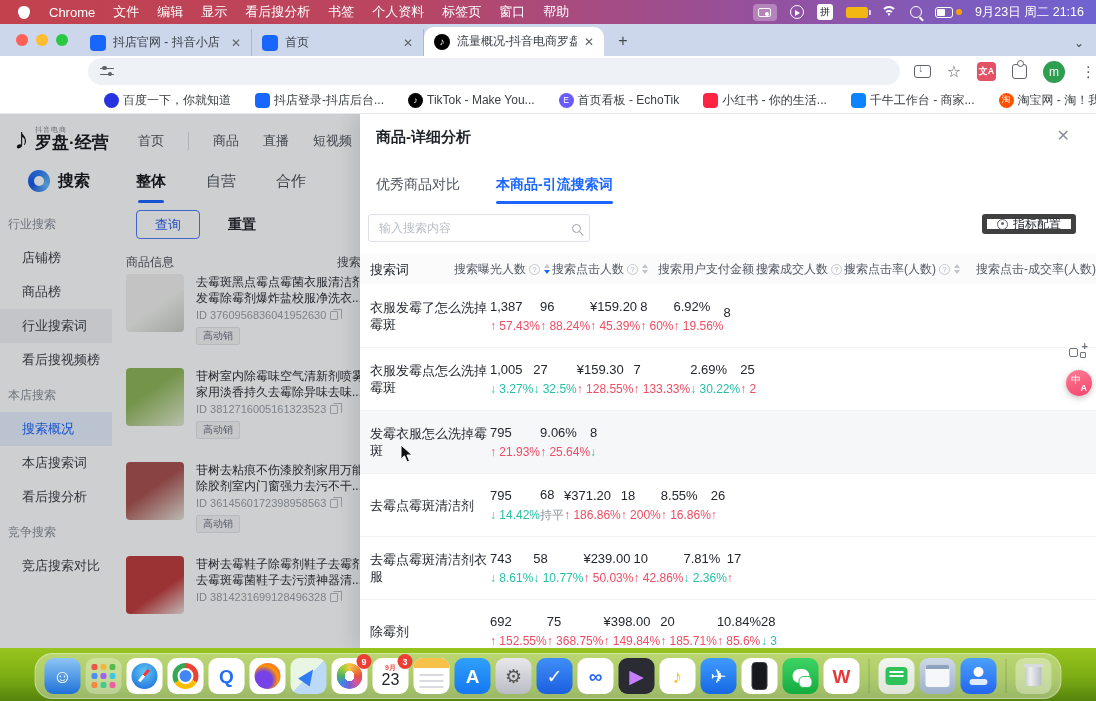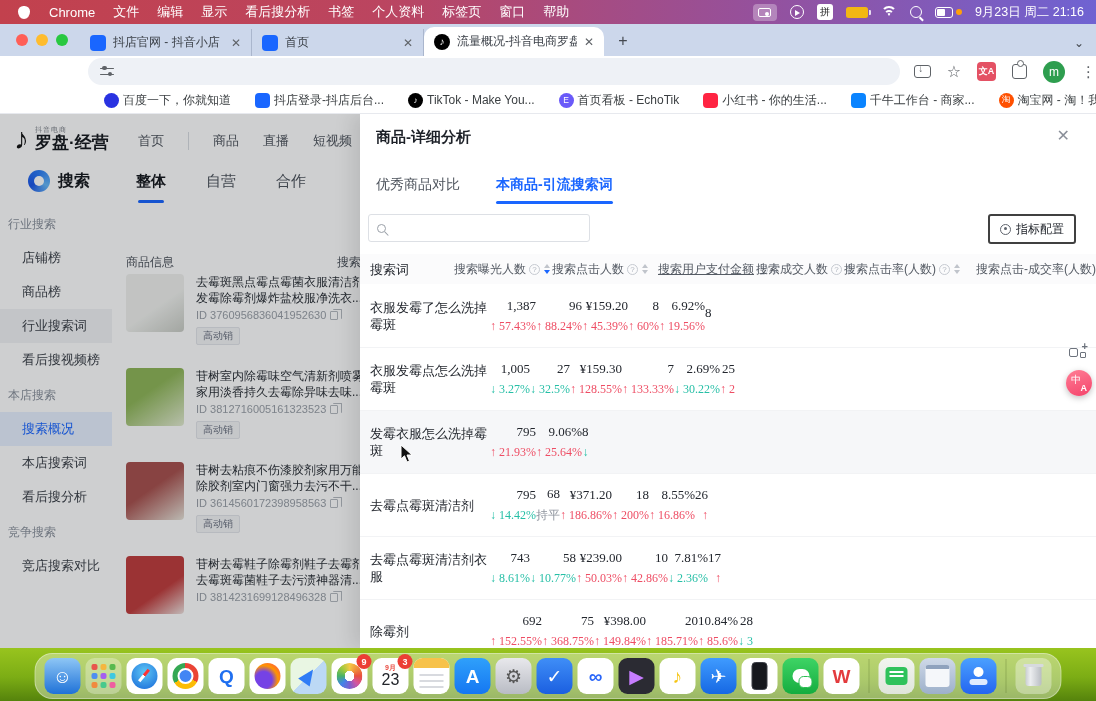--- a/index.html
+++ b/index.html
@@ -135,21 +135,21 @@
   .m-tabs{position:absolute;left:16px;top:62px;display:flex;gap:36px;font-size:14px;color:#4d535c;}
   .m-tab.active{color:#1a66ff;font-weight:700;position:relative;}
   .m-tab.active::after{content:"";position:absolute;left:0;right:0;bottom:-10px;height:3px;background:#1a66ff;border-radius:2px;}
   .m-search{position:absolute;left:8px;top:100px;width:222px;height:28px;border:1px solid #dde0e5;border-radius:3px;
     display:flex;align-items:center;padding:0 8px;}
   .m-search input{border:none;outline:none;flex:1;font-size:12px;color:#333;background:transparent;min-width:0;
     font-family:inherit;}
   .m-search input::placeholder{color:#b8bdc6;}
   .mag{width:9px;height:9px;border:1.4px solid #9aa0a8;border-radius:50%;position:relative;flex:none;}
   .mag::after{content:"";position:absolute;right:-3.5px;bottom:-3px;width:4.5px;height:1.4px;background:#9aa0a8;transform:rotate(45deg);}
-  .m-config{position:absolute;right:20px;top:100px;height:30px;border:2px solid #404040;border-radius:3px;
+  .m-config{position:absolute;right:20px;top:100px;height:20px;border:5px solid #404040;border-radius:3px;
     display:flex;align-items:center;gap:5px;padding:0 10px;font-size:12px;color:#23272e;background:#fff;}
   .gear{width:11px;height:11px;border:1.4px solid #5f646d;border-radius:50%;position:relative;}
   .gear::after{content:"";position:absolute;left:2.6px;top:2.6px;width:3px;height:3px;border-radius:50%;background:#5f646d;}
 
   .trow{display:flex;align-items:center;}
   .trow>*{flex:none;}
   .thead{position:absolute;left:0;top:140px;width:760px;height:30px;color:#555b64;font-size:12px;background:#fbfbfc;}
   .hcell{display:flex;align-items:center;justify-content:flex-end;gap:3px;white-space:nowrap;}
   .hcell.c0{justify-content:flex-start;padding-left:10px;}
   .hcell.c6{justify-content:flex-start;padding-left:16px;overflow:visible;}
@@ -159,22 +159,22 @@
   .carets i{width:0;height:0;border-left:3.5px solid transparent;border-right:3.5px solid transparent;}
   .carets .up{border-bottom:4px solid #c0c4cb;}
   .carets .dn{border-top:4px solid #c0c4cb;}
   .hcell.desc .carets .dn{border-top-color:#1a66ff;}
 
   .tbody{position:absolute;left:0;top:170px;width:760px;}
   .trow.body{height:63px;}
   .trow.body + .trow.body{border-top:1px solid #f2f3f5;}
   .trow.body.hover{background:#f6f7f9;}
   .c0{width:130px;padding-left:10px;font-size:13px;color:#23272e;line-height:17px;white-space:normal;}
-  .c1{width:60px;}.c2{width:98px;}.c3{width:130px;text-decoration:underline;}.c4{width:74px;}.c5{width:108px;}.c6{width:120px;}
-  .cell{display:flex;flex-direction:column;align-items:flex-end;justify-content:center;font-family:Liberation Serif, serif;}
+  .c1{width:60px;}.c2{width:98px;}.c3{width:130px;}.c4{width:74px;}.c5{width:108px;}.c6{width:120px;}
+  .cell{display:flex;flex-direction:column;align-items:flex-start;justify-content:center;}
   .cell .val{font-size:13px;color:#23272e;}
   .cell .delta{font-size:12px;margin-top:5px;white-space:nowrap;}
   .delta.up{color:#ee4d64;}
   .delta.down{color:#26bfa6;}
   .delta.flat{color:#8f959e;}
   .delta:empty,.val:empty{min-height:1px;}
 
   
   .f-capture{position:absolute;left:1068px;top:228px;width:20px;height:20px;color:#6d737d;}
   .f-capture .bx{position:absolute;left:1px;top:6px;width:9px;height:9px;border:1.5px solid #6d737d;border-radius:2px;}
@@ -421,20 +421,24 @@
     <div class="seg-tabs">
 
         <span class="seg active">整体</span>
 
         <span class="seg">自营</span>
 
         <span class="seg">合作</span>
 
     </div>
 
+    <div class="btnrow">
+      <span class="btn-query">查询</span>
+      <span class="btn-reset">重置</span>
+    </div>
 
     <div class="sidebar">
 
         <div>
           <div class="sgroup-label">行业搜索</div>
 
             <div class="sitem">店铺榜</div>
 
             <div class="sitem">商品榜</div>
 
@@ -529,20 +533,21 @@
 
       <div class="m-tabs">
 
           <span class="m-tab">优秀商品对比</span>
 
           <span class="m-tab active">本商品-引流搜索词</span>
 
       </div>
 
       <div class="m-search">
+        <input placeholder="输入搜索内容" style="">
         <span class="mag"></span>
       </div>
       <div class="m-config">
         <span class="gear"></span>
         <span>指标配置</span>
       </div>
 
       <div class="trow thead">
 
           <span class="hcell c0">

